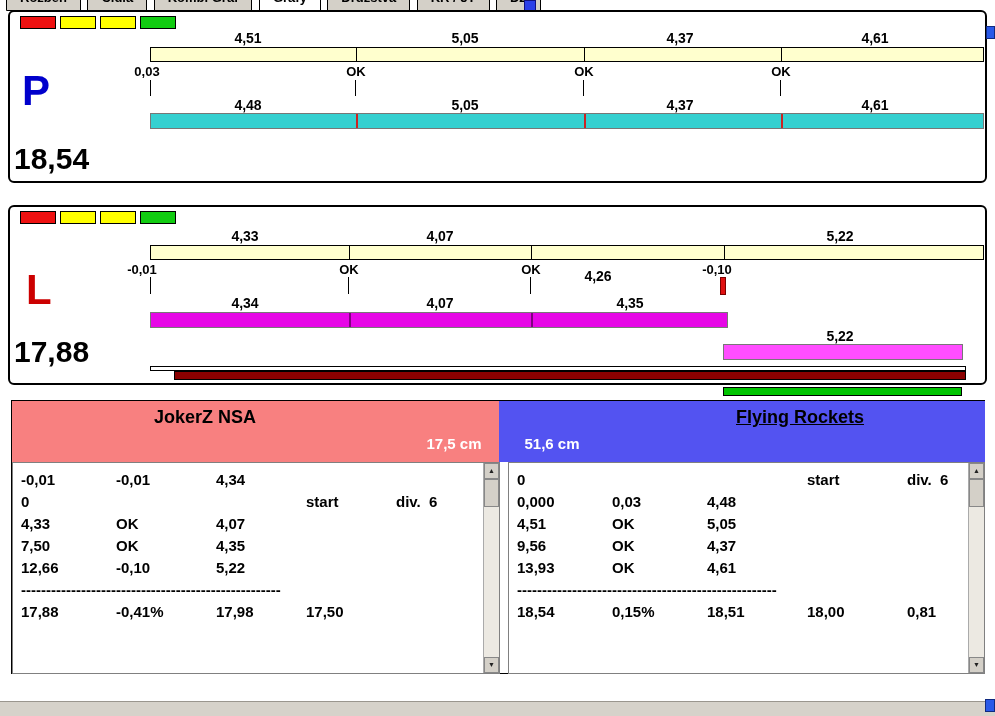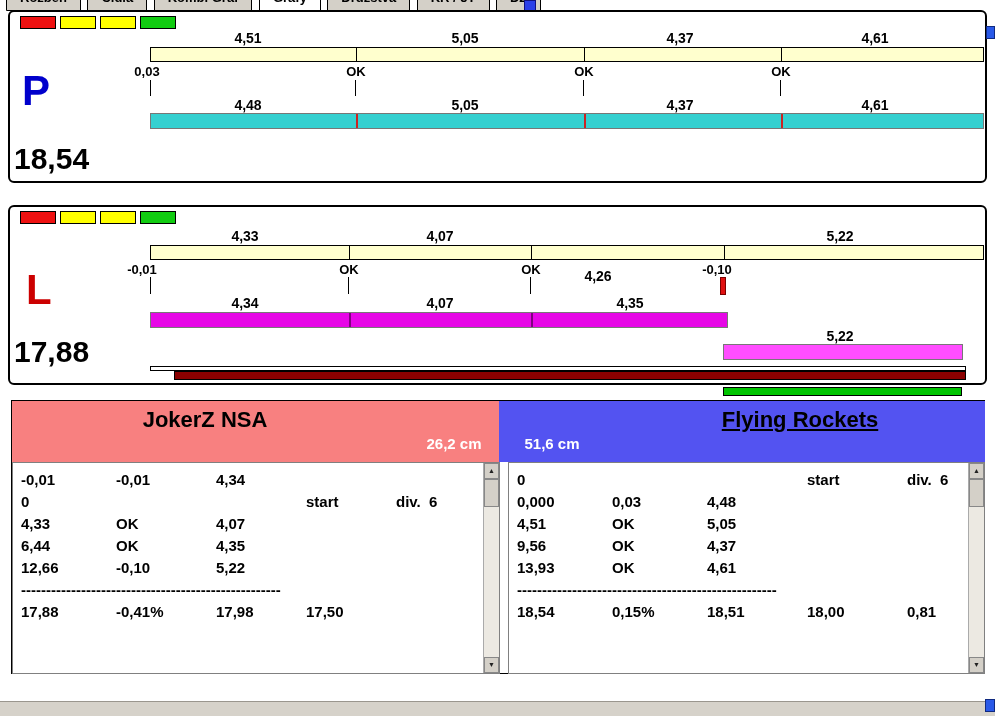--- a/index.html
+++ b/index.html
@@ -27,21 +27,21 @@
   .sep  { position:absolute; top:0; bottom:0; width:2px; }
   .bigletter { position:absolute; font-size:42px; font-weight:bold; line-height:42px; }
   .total { position:absolute; font-size:30px; font-weight:bold; line-height:30px; color:#000; }
   .thinbar { position:absolute; border:1px solid #000; }
 
   
   #scoreboard { position:absolute; left:11px; top:400px; width:974px; height:274px; border:1px solid #000; background:#fff; }
   .head { position:absolute; top:0; height:61px; }
   .head-left  { left:0; width:487px; background:#f88080; }
   .head-right { left:487px; width:486px; background:#5353f1; }
-  .team-name { position:absolute; top:6px; font-size:22px; font-weight:bold; color:#000; text-align:center; }
+  .team-name { position:absolute; top:6px; font-size:18px; font-weight:bold; color:#000; text-align:center; }
   .team-dogs { position:absolute; top:37px; font-size:13px; font-weight:bold; color:#fff; text-align:center; }
   .team-height { position:absolute; top:34px; width:90px; font-size:15px; font-weight:bold; color:#fff; text-align:center; }
   .datetime { position:absolute; left:394px; top:0; width:203px; height:33px; background:#fff; border:2px solid #000;
               font-size:17px; line-height:29px; text-align:center; color:#000; z-index:3; }
   .textarea { position:absolute; top:61px; height:212px; background:#fff; border:1px solid #808080; }
   .rows { position:absolute; left:8px; top:8px; right:20px; }
   .trow { display:grid; height:22px; font-size:15px; font-weight:bold; color:#000; white-space:pre; overflow:hidden; }
   .cols-left  { grid-template-columns:95px 100px 90px 90px 1fr; }
   .cols-right { grid-template-columns:95px 95px 100px 100px 1fr; }
   .dashrow { height:22px; font-size:15px; font-weight:bold; white-space:pre; overflow:hidden; }
@@ -155,42 +155,42 @@
     <div class="thinbar" style="left:140px;top:159px;width:816px;height:5px;background:#fff;"></div>
     <div class="thinbar" style="left:164px;top:164px;width:792px;height:9px;background:#8b0000;"></div>
   </div>
 
   <div class="thinbar" style="left:723px;top:387px;width:239px;height:9px;background:#00c400;"></div>
 
   <div id="scoreboard">
 
     <div class="head head-left">
       <span class="team-name" style="left:0;width:386px;">JokerZ NSA</span>
-      <span class="team-height" style="left:397px;">26,2 cm</span>
+      <span class="team-height" style="left:397px;">17,5 cm</span>
     </div>
 
     <div class="head head-right">
       <span class="team-height" style="left:8px;">51,6 cm</span>
       <span class="team-name" style="left:115px;width:372px;text-decoration:underline;">Flying Rockets</span>
     </div>
 
 
     <div class="textarea" style="left:0;width:488px;">
       <div class="rows">
         <div class="trow cols-left">
           <span>-0,01</span><span>-0,01</span><span>4,34</span><span></span><span></span>
         </div>
         <div class="trow cols-left">
           <span>0</span><span></span><span></span><span>start</span><span>div.  6</span>
         </div>
         <div class="trow cols-left">
           <span>4,33</span><span>OK</span><span>4,07</span><span></span><span></span>
         </div>
         <div class="trow cols-left">
-          <span>6,44</span><span>OK</span><span>4,35</span><span></span><span></span>
+          <span>7,50</span><span>OK</span><span>4,35</span><span></span><span></span>
         </div>
         <div class="trow cols-left">
           <span>12,66</span><span>-0,10</span><span>5,22</span><span></span><span></span>
         </div>
         <div class="dashrow">----------------------------------------------------</div>
         <div class="trow cols-left">
           <span>17,88</span><span>-0,41%</span><span>17,98</span><span>17,50</span><span></span>
         </div>
       </div>
       <div class="scroll">

